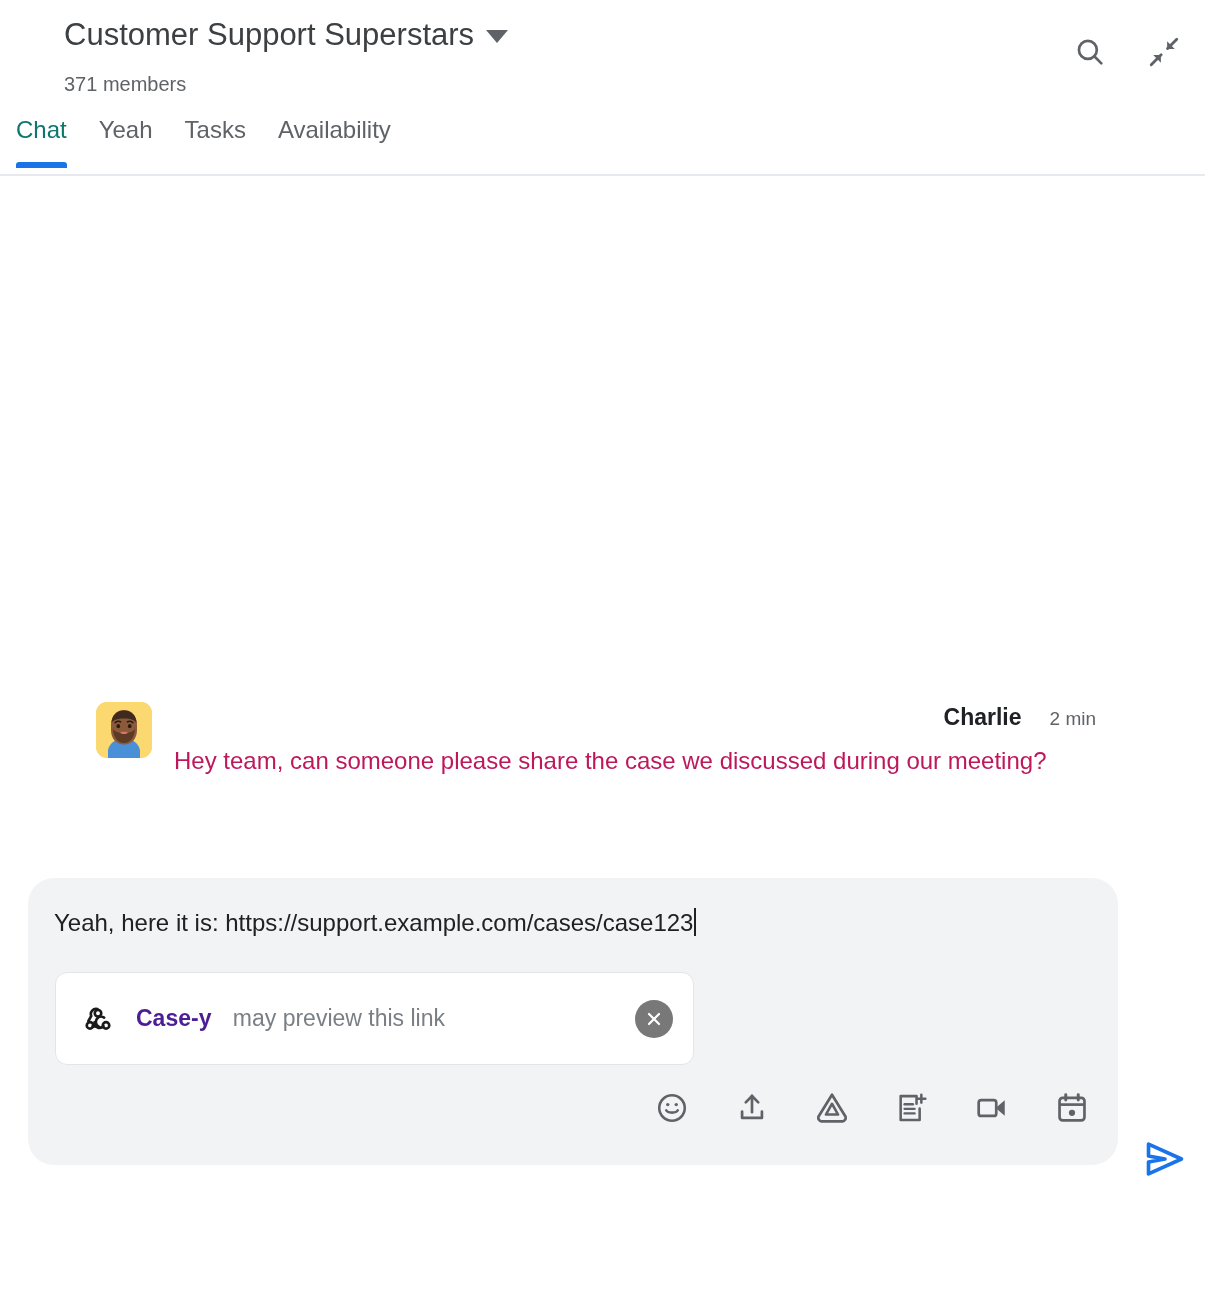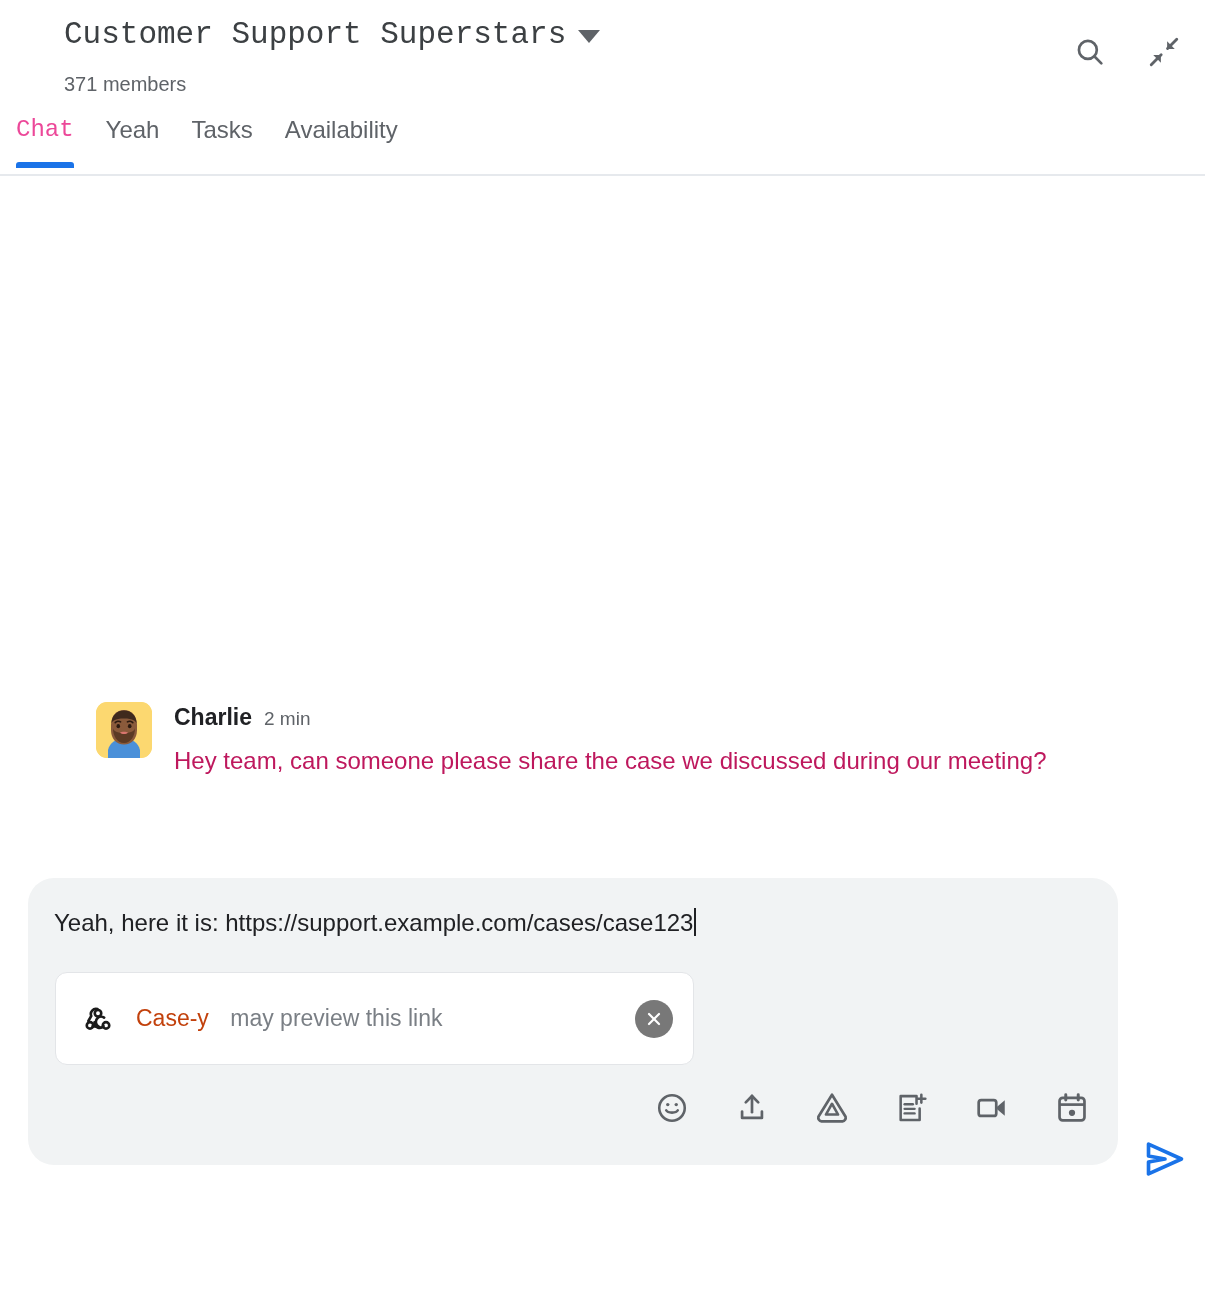--- a/index.html
+++ b/index.html
@@ -23,21 +23,20 @@
     left: 0; top: 0; right: 0;
     height: 176px;
     background: #ffffff;
   }
   .title-row {
     position: absolute;
     left: 64px; top: 16px;
     display: flex;
     align-items: center;
     gap: 12px;
-    font-family: Liberation Mono, monospace;
   }
   .room-title {
     font-size: 31px;
     font-weight: 400;
     color: #3c4043;
     letter-spacing: 0px;
     line-height: 1.2;
     white-space: nowrap;
   }
   .caret {
@@ -89,21 +88,21 @@
     align-items: flex-start;
     cursor: pointer;
   }
   .tab-label {
     font-size: 24px;
     color: #5f6368;
     font-weight: 400;
     line-height: 1;
     white-space: nowrap;
   }
-  .tab.active .tab-label { color: #ec4899; font-weight: 500; font-family: Liberation Mono, monospace; }
+  .tab.active .tab-label { color: #0f766e; font-weight: 500; }
   .tab .indicator {
     position: absolute;
     left: 16px; right: 16px;
     bottom: 8px;
     height: 6px;
     border-radius: 3px 3px 0 0;
     background: transparent;
   }
   .tab.active .indicator { background: #1a73e8; }
   .tabs-divider {
@@ -134,21 +133,22 @@
     border-radius: 11px;
     background: #fcd870;
     overflow: hidden;
     flex: 0 0 auto;
   }
   .avatar svg { display: block; }
   .msg-body { flex: 1 1 auto; padding-top: 2px; }
   .msg-head {
     display: flex;
     align-items: baseline;
-    gap: 12px;
+    gap: 28px;
+    justify-content: flex-end;
   }
   .msg-author {
     font-size: 23px;
     font-weight: 700;
     color: #202124;
   }
   .msg-time {
     font-size: 19px;
     color: #5f6368;
     font-weight: 400;
@@ -207,21 +207,21 @@
     width: 32px; height: 32px;
     flex: 0 0 auto;
     display: flex; align-items: center; justify-content: center;
     margin-right: 22px;
   }
   .chip-text {
     font-size: 23px;
     color: #202124;
     white-space: nowrap;
   }
-  .chip-text .app-name { font-weight: 400; color: #c2410c; }
+  .chip-text .app-name { font-weight: 700; color: #4c1d95; }
   .chip-text .hint { color: #7a7f85; margin-left: 15px; }
   .chip-close {
     position: absolute;
     right: 20px; top: 50%;
     transform: translateY(-50%);
     width: 38px; height: 38px;
     border-radius: 50%;
     background: #787878;
     display: flex; align-items: center; justify-content: center;
     cursor: pointer;

